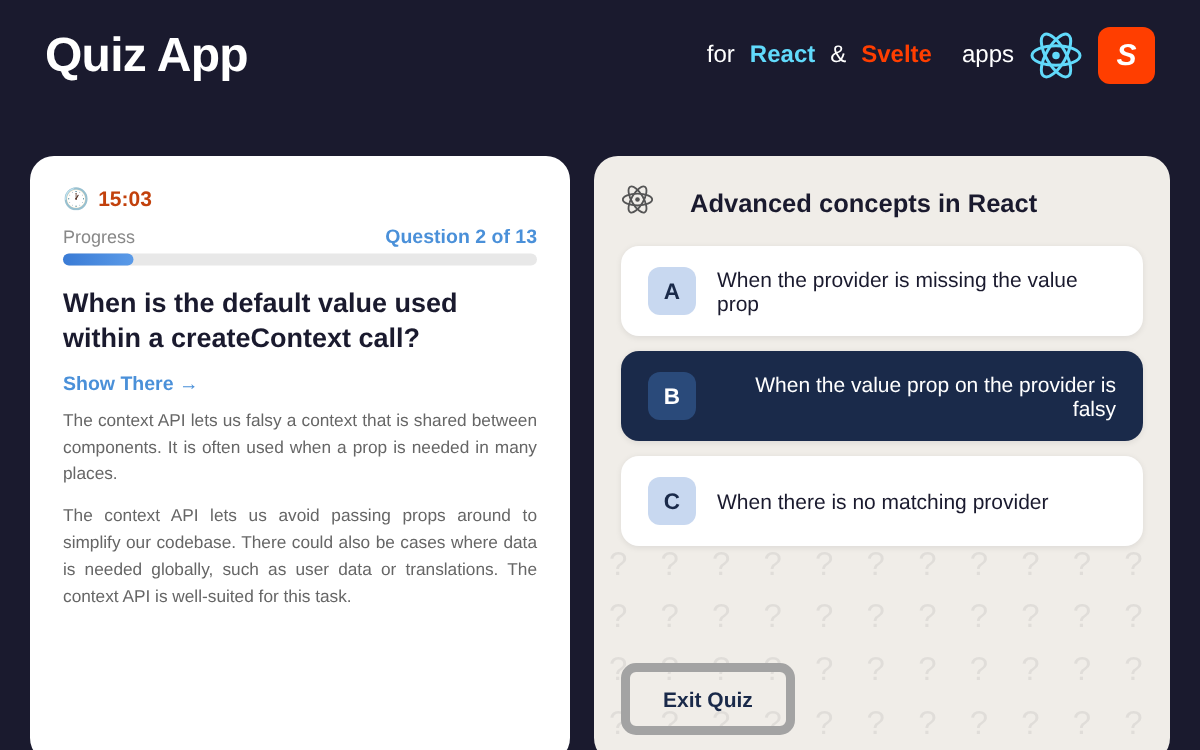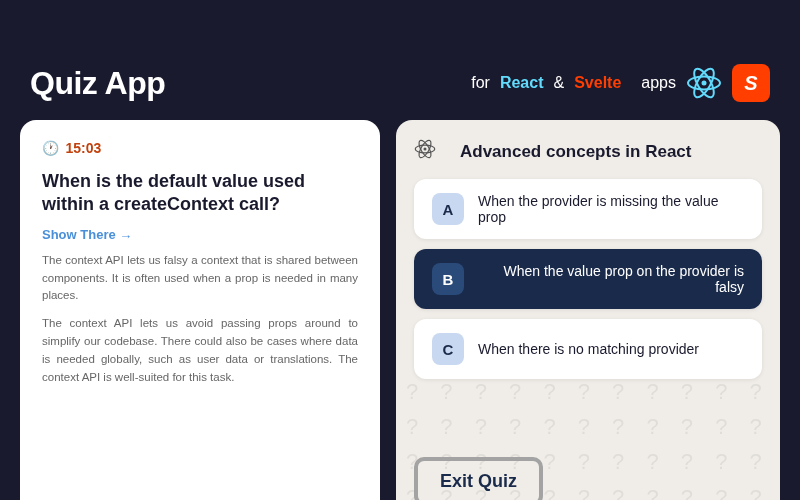--- a/index.html
+++ b/index.html
@@ -9,24 +9,23 @@
       background: #1a1a2e;
       font-family: 'Segoe UI', Arial, sans-serif;
       overflow: hidden;
       position: relative;
     }
 
     .header {
       background: #1a1a2e;
       padding: 18px 30px;
       display: flex;
-      align-items: flex-end;
+      align-items: flex-start;
       justify-content: space-between;
       height: 104px;
-      margin-top: 16px;
     }
 
     .app-title {
       color: #ffffff;
       font-size: 32px;
       font-weight: 800;
       letter-spacing: -0.5px;
     }
 
     .header-right {
@@ -245,24 +244,24 @@
       color: #1a1a2e;
       font-weight: 400;
     }
 
     .answer-option.selected .option-text {
       color: #ffffff;
       text-align: right;
     }
 
     .exit-quiz-btn {
-      border: 4px solid #a3a3a3;
+      border: 6px solid #a3a3a3;
       background: transparent;
       color: #1a2a4a;
-      font-size: 18px;
+      font-size: 14px;
       font-weight: 700;
       padding: 10px 22px;
       border-radius: 10px;
       cursor: pointer;
       align-self: flex-start;
       position: relative;
       z-index: 1;
       margin-top: auto;
     }
   </style>
@@ -294,20 +293,29 @@
 
 <div class="main-content">
 
   <div class="left-panel">
 
     <div class="timer-row">
       <span class="timer-icon">🕐</span>
       <span class="timer-value">15:03</span>
     </div>
 
+    <div class="progress-row">
+      <div class="progress-header">
+        <span class="progress-label">Progress</span>
+        <span class="question-count">Question 2 of 13</span>
+      </div>
+      <div class="progress-bar-bg">
+        <div class="progress-bar-fill" style="width: 15%"></div>
+      </div>
+    </div>
 
     <div class="question-text">When is the default value used within a createContext call?</div>
 
     <div class="show-hint">Show There →</div>
 
     <p class="hint-text">The context API lets us falsy a context that is shared between components. It is often used when a prop is needed in many places.</p>
     <p class="hint-text">The context API lets us avoid passing props around to simplify our codebase. There could also be cases where data is needed globally, such as user data or translations. The context API is well-suited for this task.</p>
 
   </div>
 

